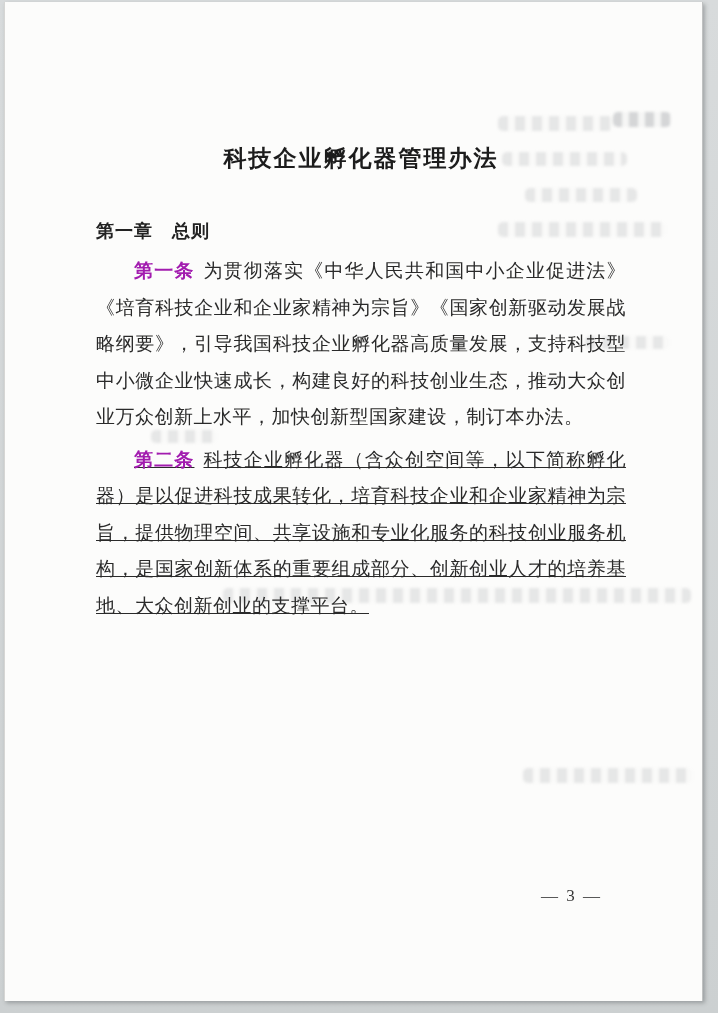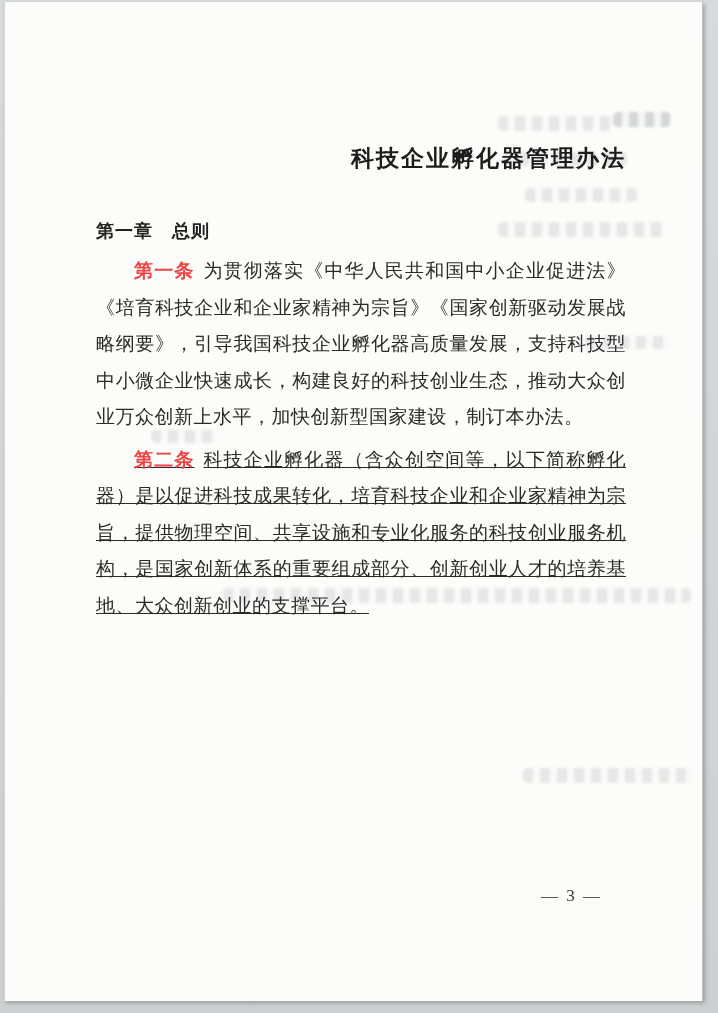--- a/index.html
+++ b/index.html
@@ -30,21 +30,21 @@
     margin-left: 91px;
     width: 530px;
     color: #262626;
   }
   .title {
     margin: 142px 0 0 0;
     font-size: 23px;
     line-height: 30px;
     font-weight: bold;
     letter-spacing: 2px;
-    text-align: right;
+    text-align: center;
     color: #1c1c1c;
   }
   .chapter {
     margin: 45px 0 0 0;
     font-size: 18px;
     line-height: 24px;
     font-weight: bold;
     letter-spacing: 1px;
     text-align: left;
     color: #222;
@@ -53,21 +53,21 @@
   .body-text p {
     margin: 0;
     font-size: 19px;
     line-height: 36.5px;
     letter-spacing: 0.5px;
     text-align: justify;
     text-indent: 2em;
     color: #2a2a2a;
   }
   .body-text p + p { margin-top: 6px; text-decoration: underline; }
-  .art-label { font-weight: bold; margin-right: 9px; color: #ef4444; }
+  .art-label { font-weight: bold; margin-right: 9px; color: #a21caf; }
   .page-number {
     position: absolute;
     left: 536px; top: 884px;
     font-size: 17px;
     letter-spacing: 2px;
     color: #3a3a3a;
     white-space: nowrap;
   }
   
   .blob {

